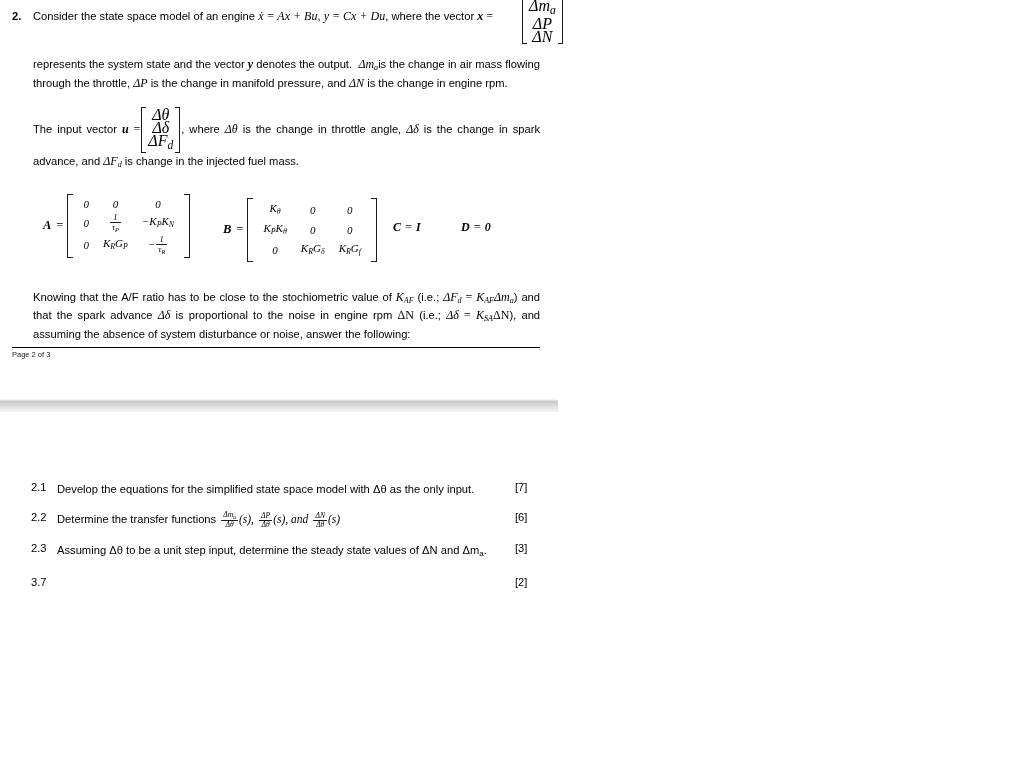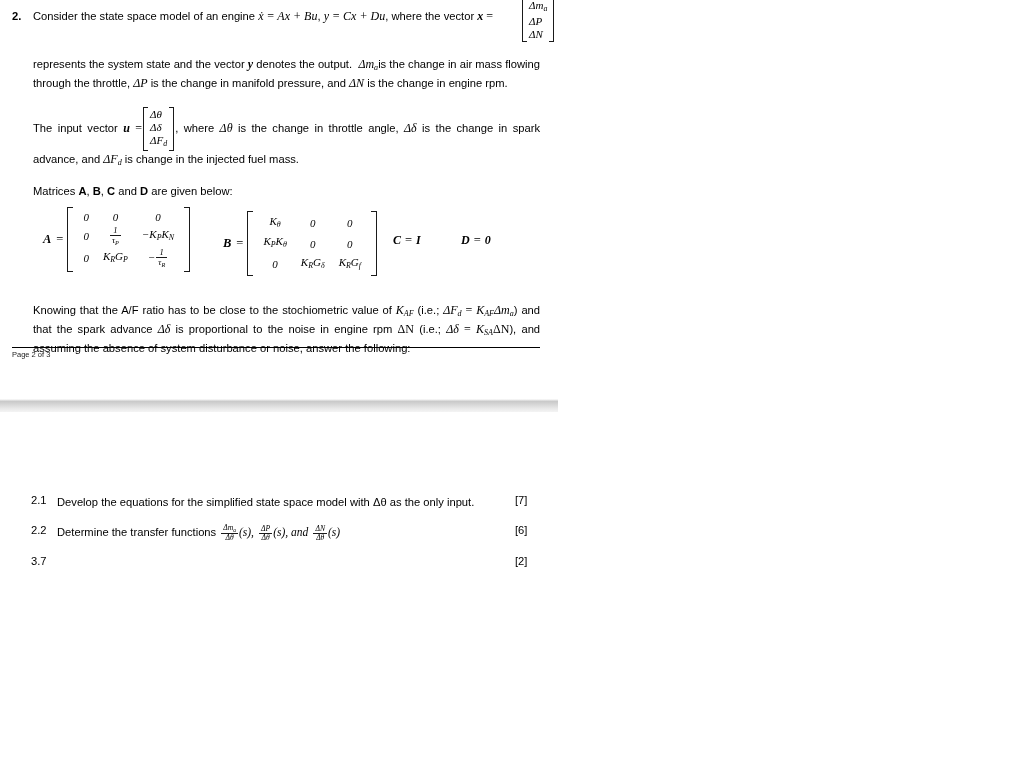--- a/index.html
+++ b/index.html
@@ -108,24 +108,24 @@
   .vec::before {
     left: 0;
     border-left: 1px solid #1a1a1a;
   }
   .vec::after {
     right: 0;
     border-right: 1px solid #1a1a1a;
   }
   .vec .row {
     display: block;
-    text-align: left;
-    font-family: "Liberation Serif", serif;
-    font-style: italic;
-    font-size: 11px;
+    text-align: center;
+    font-family: "Liberation Serif", serif;
+    font-style: italic;
+    font-size: 16px;
     line-height: 13px;
     white-space: nowrap;
   }
 
   .xvec-wrap {
     position: absolute;
     left: 488px;
     top: -6px;
   }
 
@@ -260,21 +260,20 @@
     position: absolute;
     left: 31px;
     top: 481px;
     width: 510px;
     font-size: 11.2px;
   }
   .subq {
     position: relative;
     min-height: 15px;
     margin-bottom: 14px;
-    margin-top: 13px;
   }
   .subq-id {
     position: absolute;
     left: 0;
     top: 0;
     width: 26px;
     font-size: 11.2px;
   }
   .subq-text {
     margin-left: 26px;
@@ -367,29 +366,20 @@
         <span class="mi">Δθ</span>
         <span>is the change in throttle angle,</span>
         <span class="mi">Δδ</span>
         <span>is the change in spark advance, and</span>
         <span class="nowrap"><span class="mi">ΔF</span><span class="mi sub">d</span></span>
         <span>is change in the injected fuel mass.</span>
       </div>
 
       <div class="gap-12"></div>
 
-      <div class="para" style="text-align:left;">
-        <span>Matrices</span>
-        <span class="bold-up">A</span><span>,</span>
-        <span class="bold-up">B</span><span>,</span>
-        <span class="bold-up">C</span>
-        <span>and</span>
-        <span class="bold-up">D</span>
-        <span>are given below:</span>
-      </div>
 
       <div class="gap-8"></div>
 
       <div class="matrices">
 
         <div class="mat-block" style="left:10px; top:0px;">
           <span class="mat-label">A</span>
           <span class="mat-eq">=</span>
           <span class="bracket-matrix">
             <table class="mgrid">
@@ -512,20 +502,27 @@
           <span class="den">Δθ</span>
         </span><span class="sfn">(s), and</span>
         <span class="tf-frac">
           <span class="num">ΔN</span>
           <span class="den">Δθ</span>
         </span><span class="sfn">(s)</span>
       </div>
       <span class="subq-marks">[6]</span>
     </div>
 
+    <div class="subq">
+      <span class="subq-id">2.3</span>
+      <div class="subq-text" style="margin-right:32px;">
+        <span>Assuming Δθ to be a unit step input, determine the steady state values of ΔN and Δm</span><span class="sub-up">a</span><span>.</span>
+      </div>
+      <span class="subq-marks">[3]</span>
+    </div>
 
     <div class="subq">
       <span class="subq-id">3.7</span>
       <span class="subq-marks">[2]</span>
     </div>
 
   </div>
 
 </div>
 

